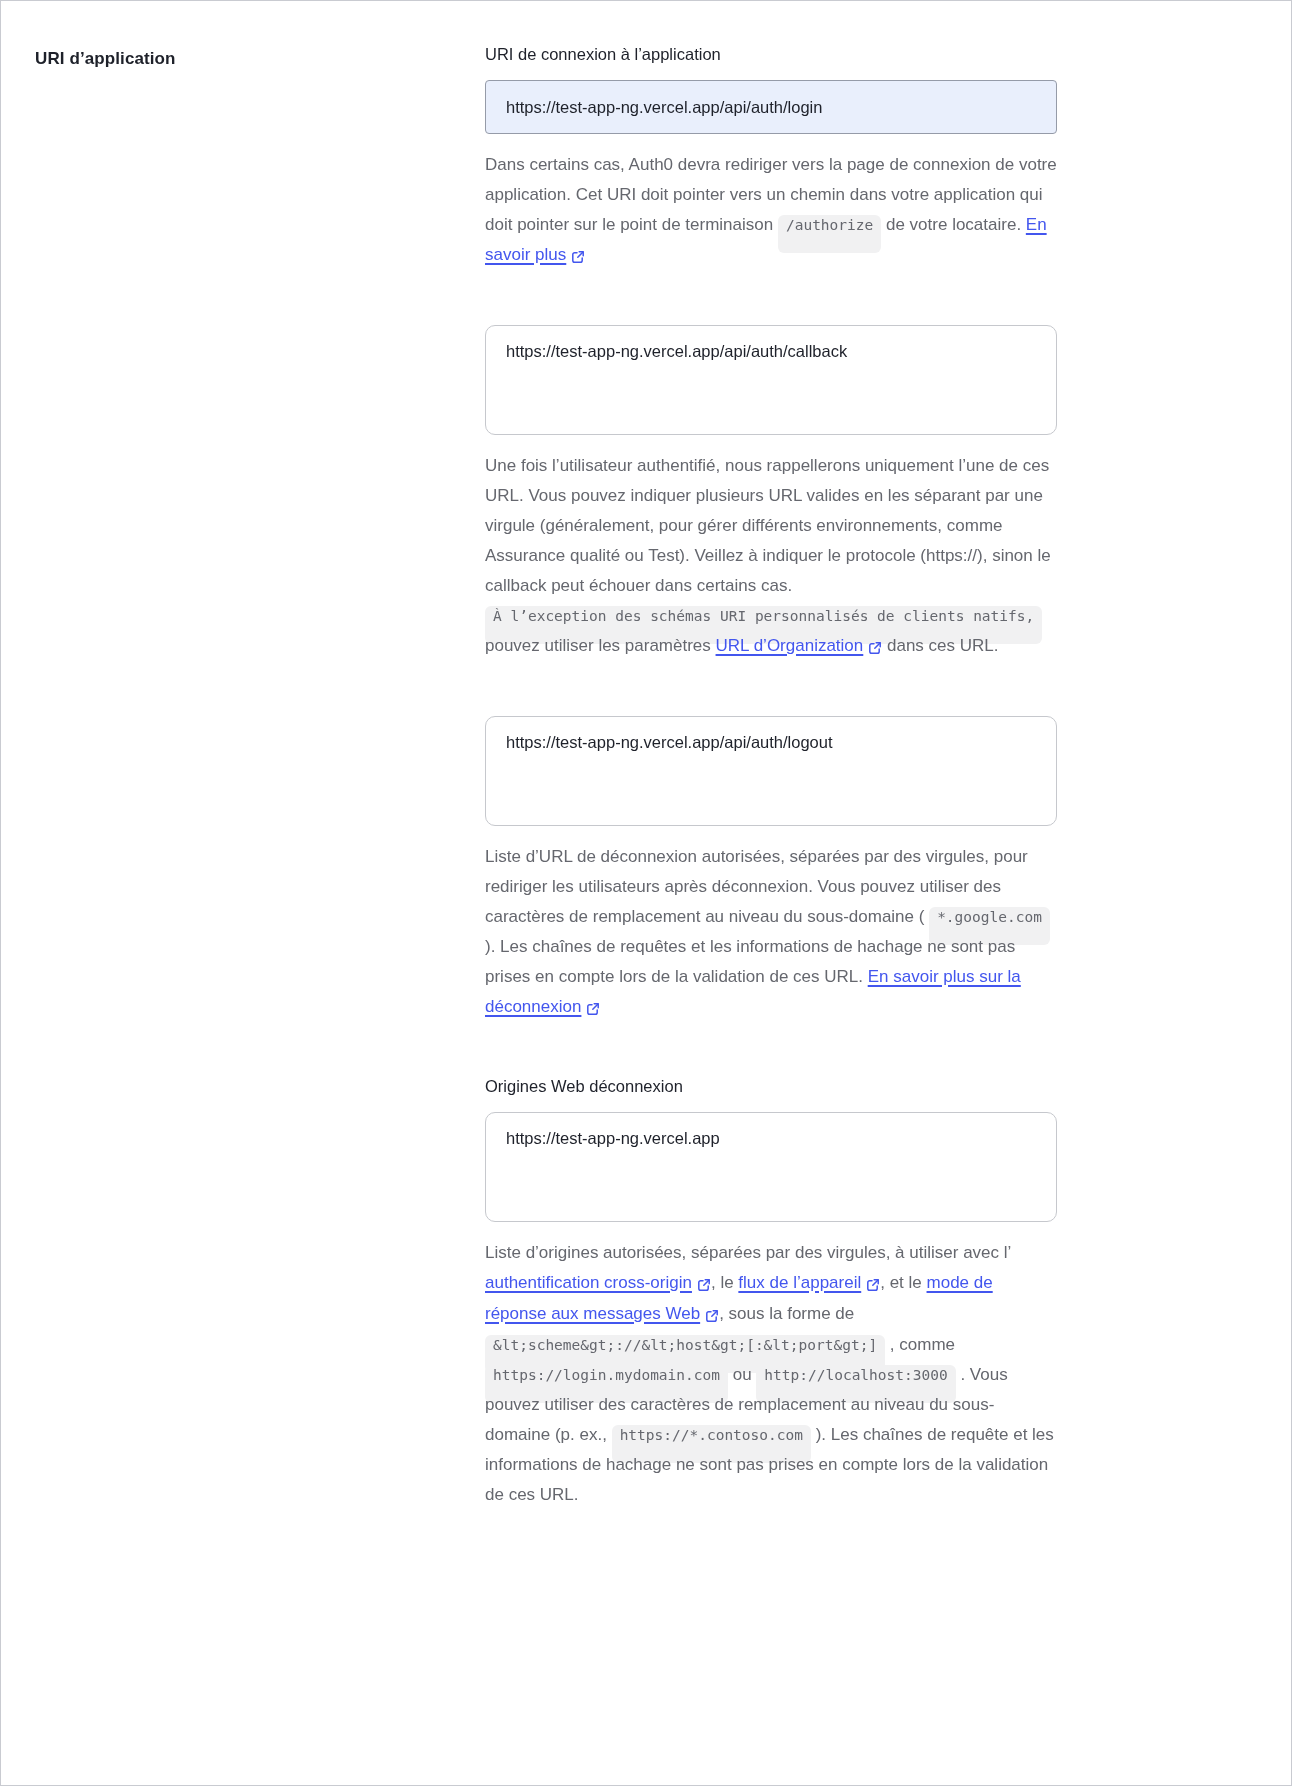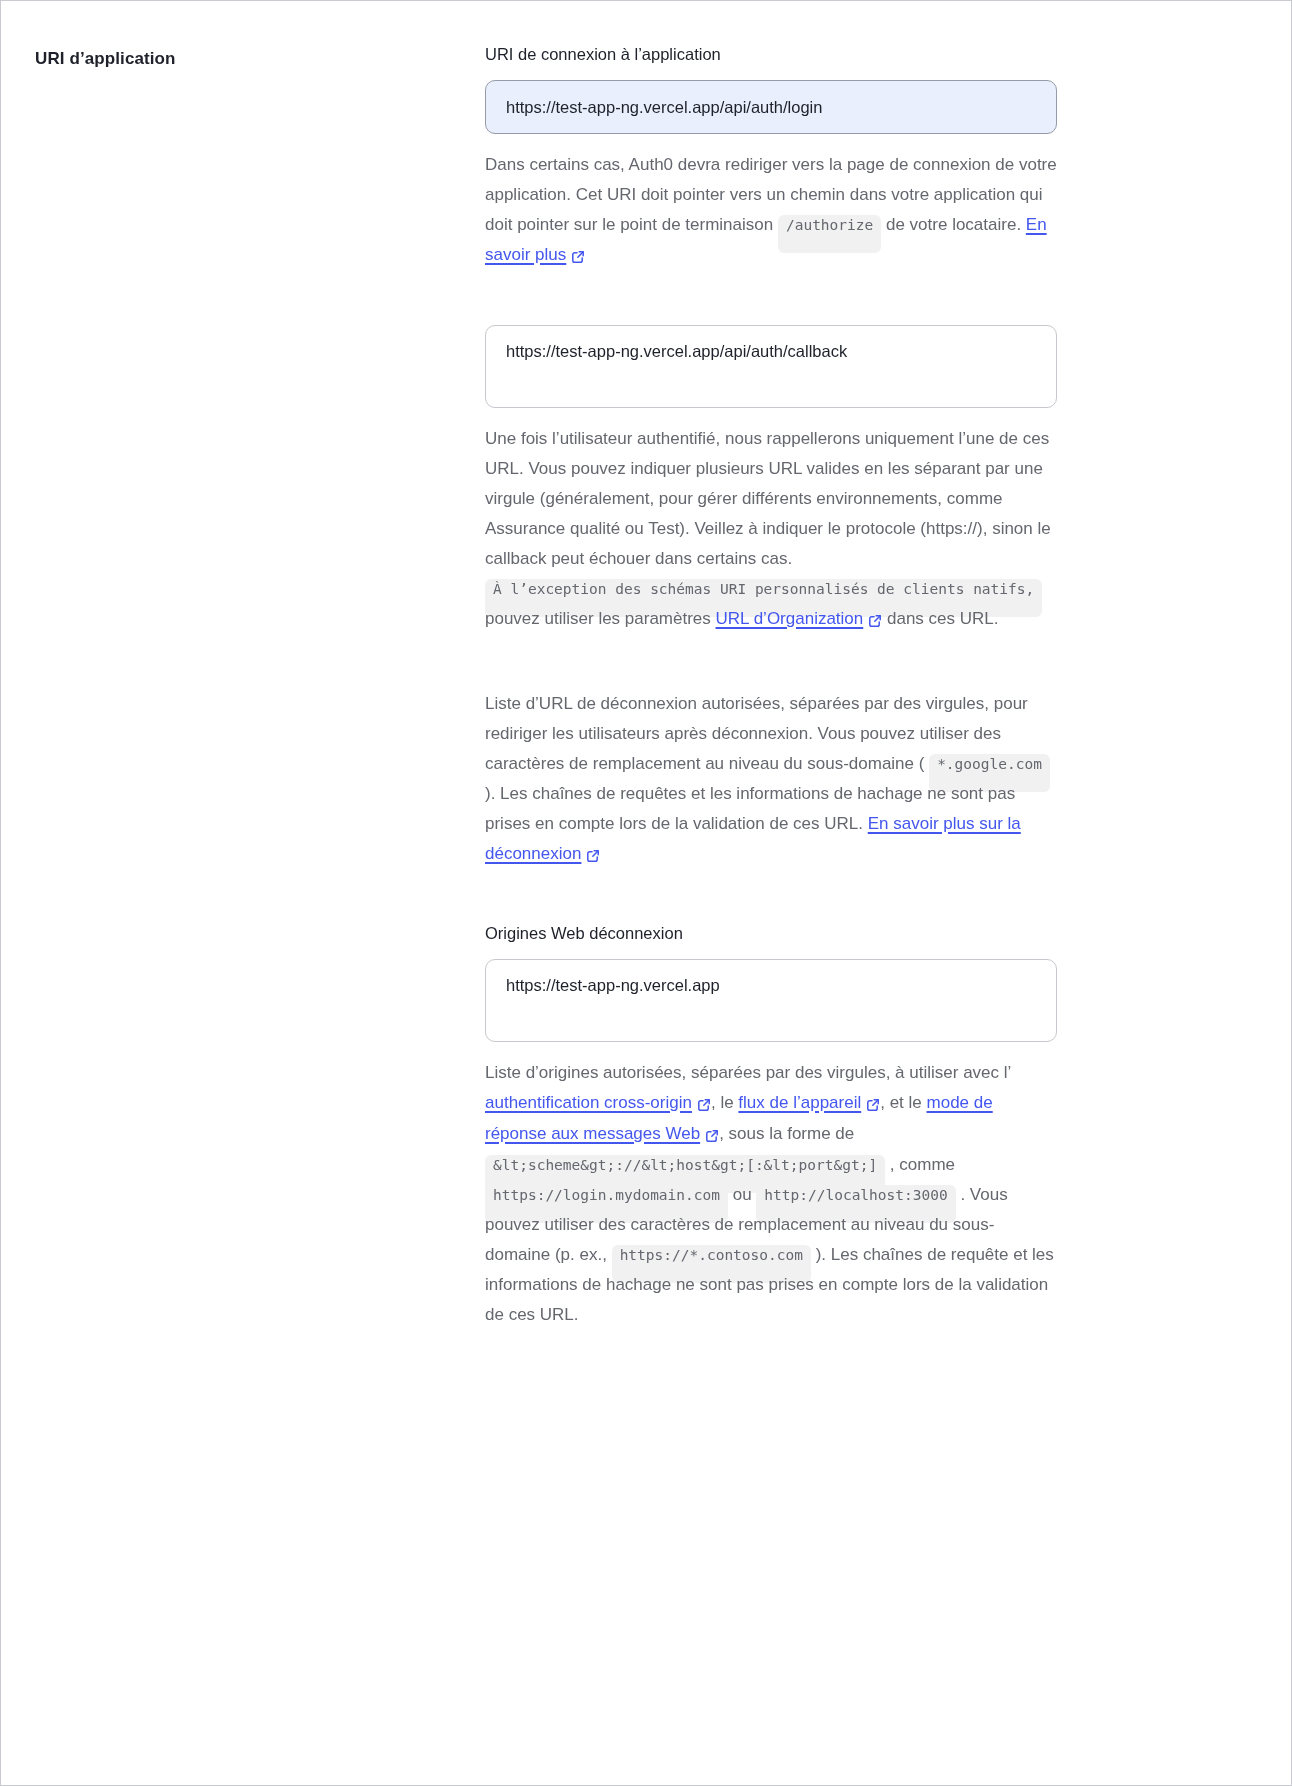--- a/index.html
+++ b/index.html
@@ -51,27 +51,27 @@
   .text-input{
     display:block;
     width:100%;
     height:54px;
     padding:0 20px;
     font-family:"Liberation Sans","DejaVu Sans",sans-serif;
     font-size:16.5px;
     color:var(--label);
     background:var(--input-bg);
     border:1px solid var(--input-border);
-    border-radius:10px;
+    border-radius:4px;
     outline:none;
   }
   .text-area{
     display:block;
     width:100%;
-    height:83px;
+    height:110px;
     padding:13px 20px;
     font-family:"Liberation Sans","DejaVu Sans",sans-serif;
     font-size:16.5px;
     line-height:1.5;
     color:var(--label);
     background:#fff;
     border:1px solid var(--field-border);
     border-radius:10px;
     resize:none;
     outline:none;
@@ -129,20 +129,21 @@
     <div class="field">
       <textarea class="text-area" spellcheck="false" style="">https://test-app-ng.vercel.app/api/auth/callback</textarea>
       <p class="helper">Une fois l’utilisateur authentifié, nous rappellerons uniquement l’une de ces URL. Vous pouvez indiquer plusieurs URL valides en les séparant par une virgule (généralement, pour gérer différents environnements, comme Assurance qualité ou Test). Veillez à indiquer le protocole (https://), sinon le callback peut échouer dans certains cas. <code class="code-chip">À l’exception des schémas URI personnalisés de clients natifs,</code> pouvez utiliser les paramètres <a class="text-link" href="#">URL d’Organization<span class="ext-icon"><svg width="14" height="14" viewBox="0 0 14 14" fill="none" stroke="currentColor" stroke-width="1.5" stroke-linecap="round" stroke-linejoin="round">
                 <path d="M6 2.8H3.6A1.8 1.8 0 0 0 1.8 4.6v5.8a1.8 1.8 0 0 0 1.8 1.8h5.8a1.8 1.8 0 0 0 1.8-1.8V8"></path>
                 <path d="M8.2 1.8h4v4"></path>
                 <path d="M12 2 6.8 7.2"></path>
               </svg></span></a> dans ces URL.</p>
     </div>
 
     <div class="field">
+      <textarea class="text-area" spellcheck="false" style="">https://test-app-ng.vercel.app/api/auth/logout</textarea>
       <p class="helper">Liste d’URL de déconnexion autorisées, séparées par des virgules, pour rediriger les utilisateurs après déconnexion. Vous pouvez utiliser des caractères de remplacement au niveau du sous-domaine ( <code class="code-chip">*.google.com</code> ). Les chaînes de requêtes et les informations de hachage ne sont pas prises en compte lors de la validation de ces URL. <a class="text-link" href="#">En savoir plus sur la déconnexion<span class="ext-icon"><svg width="14" height="14" viewBox="0 0 14 14" fill="none" stroke="currentColor" stroke-width="1.5" stroke-linecap="round" stroke-linejoin="round">
                 <path d="M6 2.8H3.6A1.8 1.8 0 0 0 1.8 4.6v5.8a1.8 1.8 0 0 0 1.8 1.8h5.8a1.8 1.8 0 0 0 1.8-1.8V8"></path>
                 <path d="M8.2 1.8h4v4"></path>
                 <path d="M12 2 6.8 7.2"></path>
               </svg></span></a></p>
     </div>
 
     <div class="field">
       <label class="field-label">Origines Web déconnexion</label>
       <textarea class="text-area" spellcheck="false" style="">https://test-app-ng.vercel.app</textarea>

